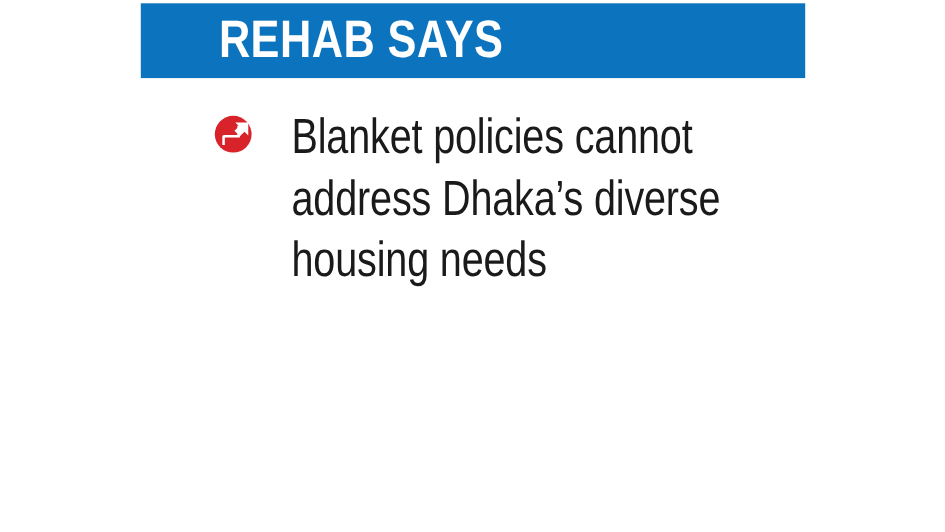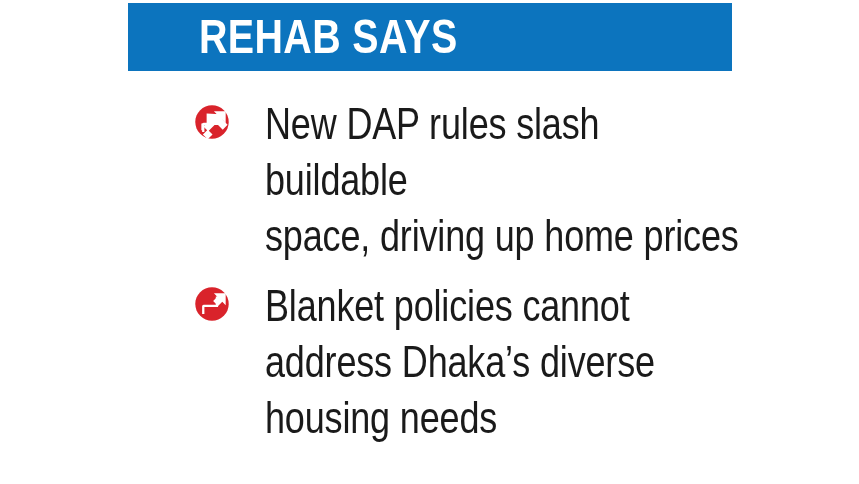--- a/index.html
+++ b/index.html
@@ -87,38 +87,20 @@
 <body>
 
 <div class="infographic">
 
   <div class="header-bar">
     <div class="header-title">REHAB SAYS</div>
   </div>
 
   <div class="bullet-list">
 
-    <div class="bullet-item">
-      <span class="bullet-icon">
-        <svg viewBox="0 0 100 100" xmlns="http://www.w3.org/2000/svg">
-          <circle cx="50" cy="50" r="44" fill="#d9232b"></circle>
-          <path d="M14 62 L14 80 L32 80 L32 66 L60 66 L60 90 L78 90 L78 66 L92 66 L60 30 L42 48 L30 48 L30 62 Z" fill="#ffffff" transform="rotate(-45 50 56) translate(0 -4)"></path>
-          <path d="M26 72 L26 58 L62 58 L62 34 L58 34 L58 54 L22 54 L22 72 Z" fill="#ffffff"></path>
-          <path d="M48 20 L90 20 L90 62 L76 48 L62 62 L48 48 L62 34 Z" fill="#ffffff" opacity="0"></path>
-          <path d="M30 70 L30 62 L64 62 L64 30 L72 30 L72 70 Z" fill="#ffffff" opacity="0"></path>
-          <g fill="#ffffff">
-            <path d="M24 76 L24 56 Q24 52 28 52 L60 52 L60 30 L66 30 L66 58 L30 58 L30 76 Z"></path>
-            <path d="M48 18 L96 18 L96 66 L82 52 L62 72 L42 52 L62 32 Z" opacity="0"></path>
-            <path d="M55 22 L86 22 L86 53 L77 44 L66 55 L53 42 L64 31 Z"></path>
-          </g>
-        </svg>
-      </span>
-      <span class="bullet-text">New DAP rules slash buildable
-space, driving up home prices</span>
-    </div>
 
 
     <div class="bullet-item">
       <span class="bullet-icon">
         <svg viewBox="0 0 100 100" xmlns="http://www.w3.org/2000/svg">
           <circle cx="50" cy="50" r="44" fill="#d9232b"></circle>
           <g fill="#ffffff">
             <path d="M24 76 L24 56 Q24 52 28 52 L60 52 L60 30 L66 30 L66 58 L30 58 L30 76 Z"></path>
             <path d="M55 22 L86 22 L86 53 L77 44 L66 55 L53 42 L64 31 Z"></path>
           </g>

